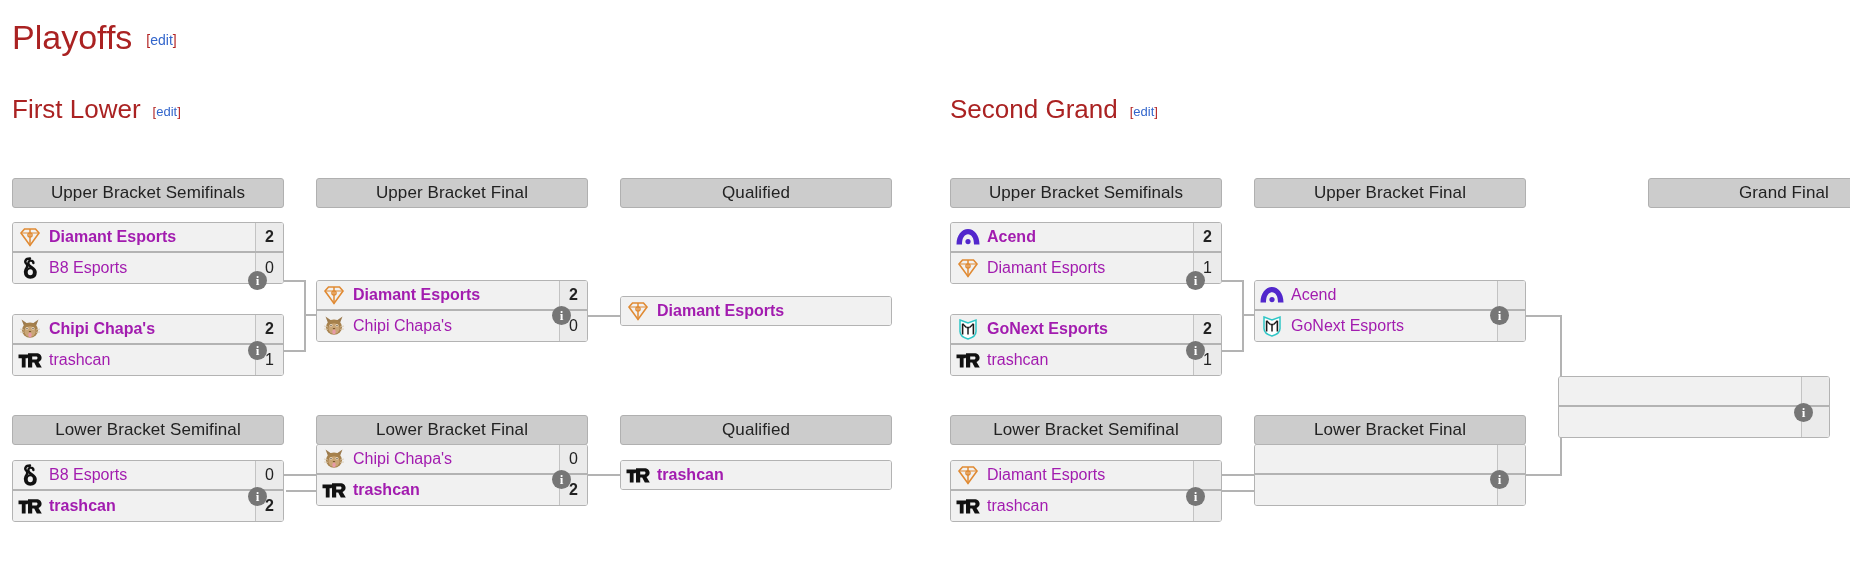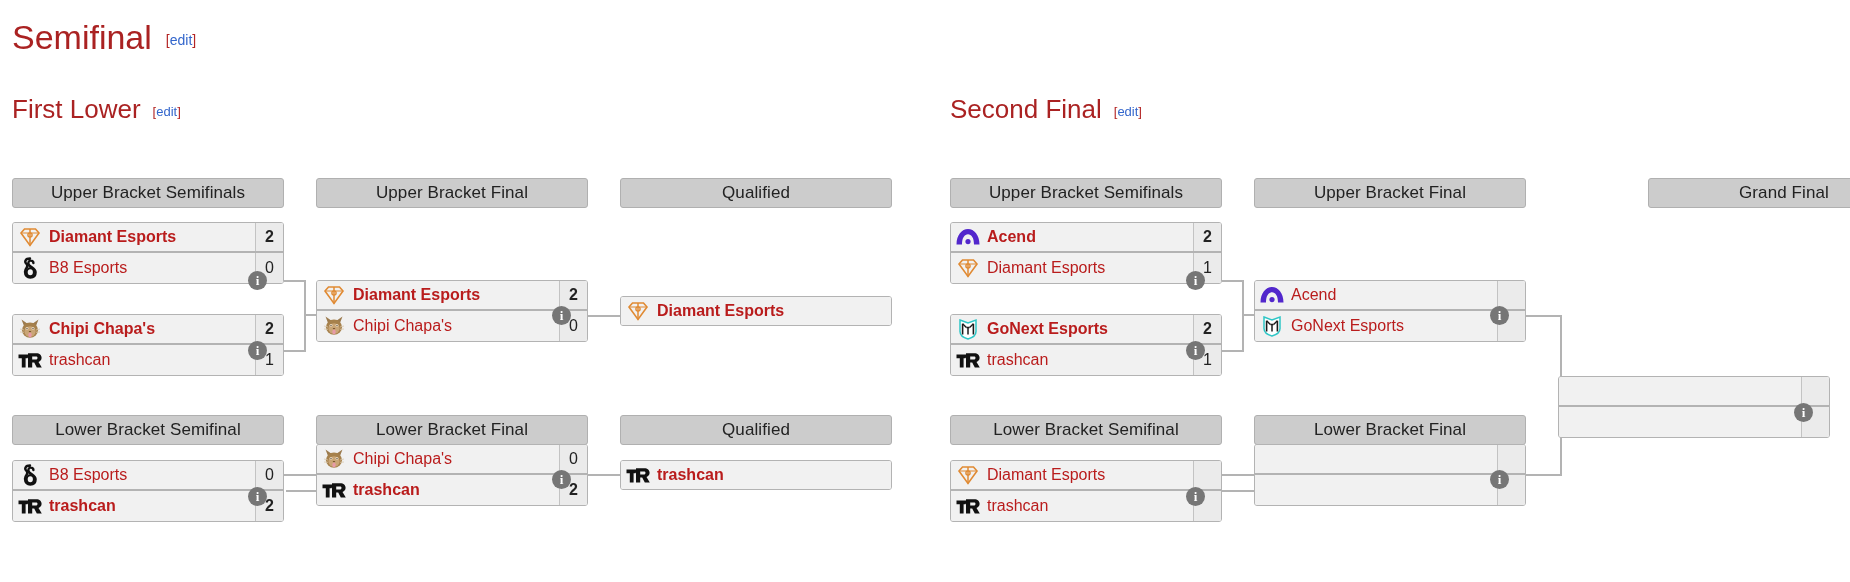--- a/index.html
+++ b/index.html
@@ -82,21 +82,21 @@
   }
   .logo{
     width:26px;height:26px;
     flex:0 0 26px;
     margin-right:6px;
     display:flex;align-items:center;justify-content:center;
   }
   .logo svg{display:block;}
   .tname{
     font-size:16px;
-    color:#b91c1c;
+    color:#a21caf;
     white-space:nowrap;
     overflow:hidden;
     text-overflow:ellipsis;
   }
   .win .tname{font-weight:bold;}
   .score{
     flex:0 0 28px;
     height:100%;
     border-left:1px solid #c3c3c3;
     display:flex;align-items:center;justify-content:center;
@@ -132,29 +132,29 @@
     cursor:pointer;
   }
   
   .lh{position:absolute;background:#b3b3b3;height:2px;}
   .lv{position:absolute;background:#b3b3b3;width:2px;}
 </style>
 </head>
 <body>
 
 <div class="h2" style="left:12px;top:20px;">
-  <span>Semifinal</span><span class="editlink"><span>[</span><span class="el">edit</span><span>]</span></span>
+  <span>Playoffs</span><span class="editlink"><span>[</span><span class="el">edit</span><span>]</span></span>
 </div>
 
 <div class="h3" style="left:12px;top:96px;">
   <span>First Lower</span><span class="editlink"><span>[</span><span class="el">edit</span><span>]</span></span>
 </div>
 
 <div class="h3" style="left:950px;top:96px;">
-  <span>Second Final</span><span class="editlink"><span>[</span><span class="el">edit</span><span>]</span></span>
+  <span>Second Grand</span><span class="editlink"><span>[</span><span class="el">edit</span><span>]</span></span>
 </div>
 
 <div class="round-hdr" style="left:12px;top:178px;width:272px;">Upper Bracket Semifinals</div>
 <div class="round-hdr" style="left:316px;top:178px;width:272px;">Upper Bracket Final</div>
 <div class="round-hdr" style="left:620px;top:178px;width:272px;">Qualified</div>
 
 <div class="round-hdr" style="left:12px;top:415px;width:272px;">Lower Bracket Semifinal</div>
 <div class="round-hdr" style="left:316px;top:415px;width:272px;">Lower Bracket Final</div>
 <div class="round-hdr" style="left:620px;top:415px;width:272px;">Qualified</div>
 

